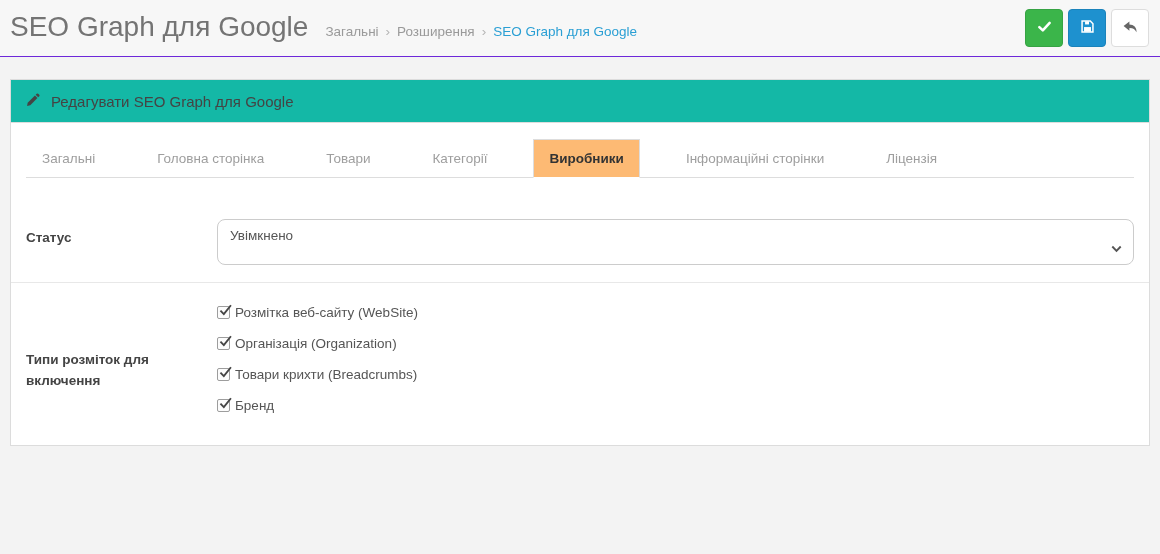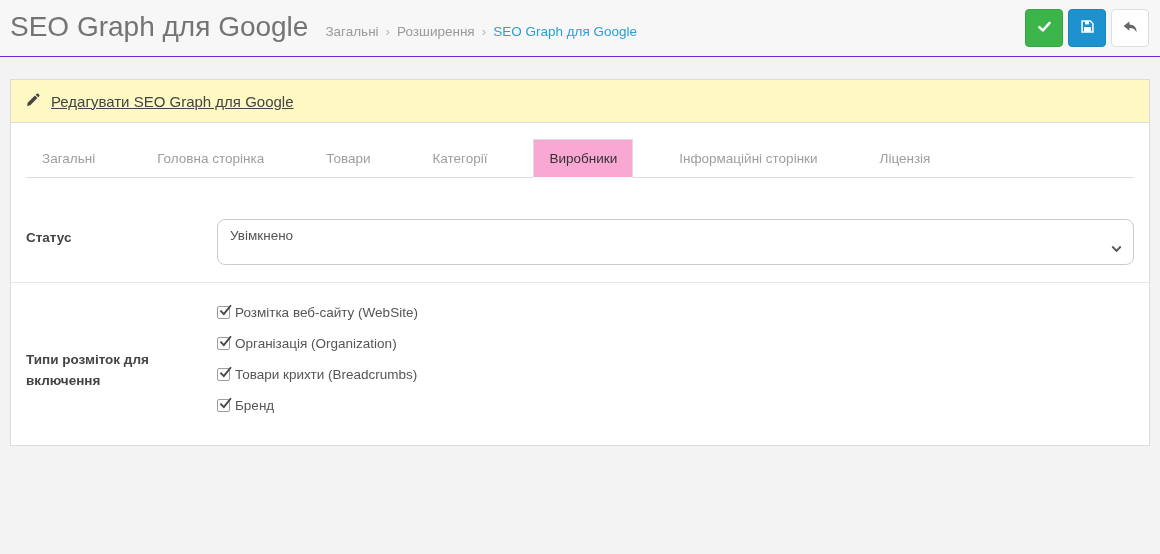--- a/index.html
+++ b/index.html
@@ -60,26 +60,26 @@
   .btn-blue{background:var(--accent-blue);border-color:#1b83bb;}
   .btn-white{background:#fff;border-color:#ddd;}
 
   
   .panel{
     margin:22px 10px 0 10px;
     background:#fff;
     border:1px solid var(--panel-border);
   }
   .panel-heading{
-    background:#fef9c3;
+    background:#14b8a6;
     border-bottom:1px solid #ddd;
     padding:12px 15px;
     font-size:15px;
     color:#444;
-    display:flex;align-items:center;gap:10px;text-decoration:underline;
+    display:flex;align-items:center;gap:10px;
   }
   .panel-heading svg{flex:0 0 auto;}
 
   
   .tab-bar{
     display:flex;
     margin:16px 15px 0 15px;
     border-bottom:1px solid #ddd;
     gap:28px;
   }
@@ -88,25 +88,25 @@
     font-size:13.5px;
     color:#9e9e9e;
     cursor:pointer;
     border:1px solid transparent;
     border-bottom:none;
     margin-bottom:-1px;
     margin-right:2px;
     white-space:nowrap;
   }
   .tab.active{
-    background:#f9a8d4;
+    background:#fdba74;
     border-color:#ddd;
     border-bottom:1px solid #fff;
     color:#333;
-    font-weight:normal;
+    font-weight:bold;
   }
 
   
   .tab-content{padding-top:24px;padding-bottom:0;}
   .form-row{
     display:flex;
     padding:17px 15px;
   }
   .form-row + .form-row{border-top:1px solid var(--divider);}
   .form-row.last{padding:22px 15px 31px 15px;}

